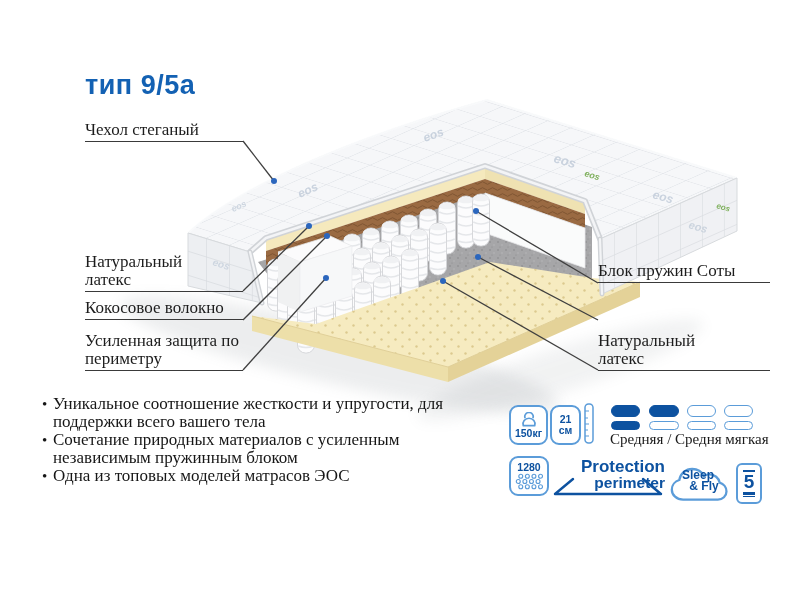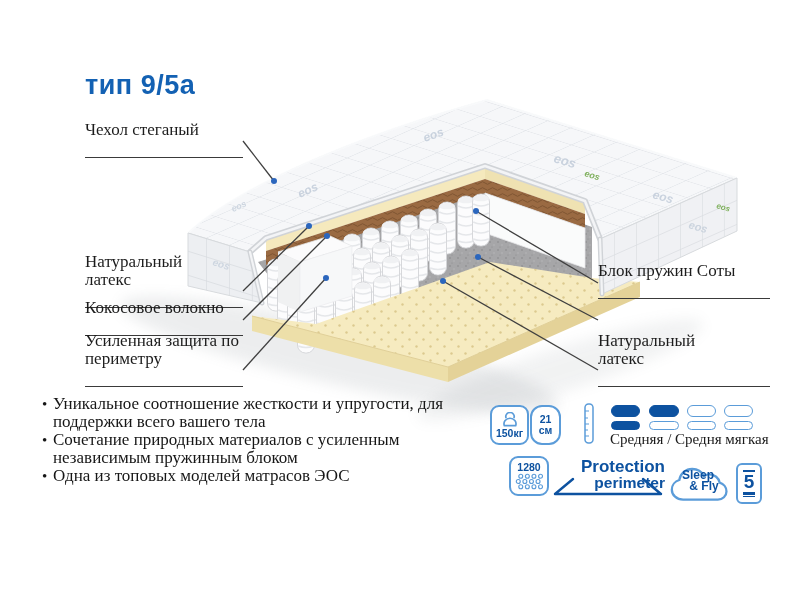--- a/index.html
+++ b/index.html
@@ -2,21 +2,21 @@
 <html><head>
 <meta charset="utf-8">
 <style>
   html,body{margin:0;padding:0;background:#ffffff;}
   .canvas{position:relative;width:800px;height:592px;background:#ffffff;overflow:hidden;
           font-family:"Liberation Serif", serif;}
   .art{position:absolute;left:0;top:0;width:800px;height:592px;}
   .page-title{position:absolute;left:85px;top:70px;font-family:"Liberation Sans",sans-serif;
               font-weight:bold;font-size:27px;color:#1361b3;letter-spacing:0.5px;}
   .callout{position:absolute;font-size:17px;line-height:18px;color:#1c1c1c;
-           border-bottom:1.6px solid #3a3a3a;padding-bottom:18px;}
+           border-bottom:1.6px solid #3a3a3a;padding-bottom:2px;}
   .callout.left{left:85px;width:158px;}
   .callout.right{left:598px;width:172px;}
   .callout .narrow{display:block;width:108px;}
   .features{position:absolute;left:42px;top:395px;width:446px;font-size:17px;line-height:17.4px;color:#161616;}
   .feature{padding-left:11px;text-indent:-11px;}
   .bdot{display:inline-block;text-indent:0;width:11px;font-size:15px;}
   
   .badge{position:absolute;border:2px solid #5b9cd9;border-radius:9px;background:#fff;
          display:flex;flex-direction:column;align-items:center;justify-content:center;
          font-family:"Liberation Sans",sans-serif;color:#0d52a0;font-weight:bold;}
@@ -224,29 +224,29 @@
       <span class="bdot">•</span><span>Уникальное соотношение жесткости и упругости, для поддержки всего вашего тела</span>
     </div>
     <div class="feature">
       <span class="bdot">•</span><span>Сочетание природных материалов с усиленным независимым пружинным блоком</span>
     </div>
     <div class="feature">
       <span class="bdot">•</span><span>Одна из топовых моделей матрасов ЭОС</span>
     </div>
   </div>
 
-  <div class="badge" style="left:490px;top:405px;width:35px;height:36px;gap:1px;">
+  <div class="badge" style="left:509px;top:405px;width:35px;height:36px;gap:1px;">
     <svg width="18" height="15" viewBox="0 0 18 15">
       <path d="M5.2,6.2 a4.2,4 0 1 1 7.6,0" fill="none" stroke="#5b9cd9" stroke-width="1.7"></path>
       <path d="M3.3,13.6 a6,5.6 0 1 1 11.4,0 z" fill="#fff" stroke="#5b9cd9" stroke-width="1.7" stroke-linejoin="round"></path>
     </svg>
     <span class="num">150кг</span>
   </div>
 
-  <div class="badge" style="left:530px;top:405px;width:27px;height:36px;border-radius:12px;">
+  <div class="badge" style="left:550px;top:405px;width:27px;height:36px;">
     <span class="num">21</span>
     <span class="num">см</span>
   </div>
 
   <svg style="position:absolute;left:584px;top:403px;" width="10" height="41" viewBox="0 0 10 41">
     <rect x="1" y="1" width="8" height="39" rx="3.5" fill="#fff" stroke="#5b9cd9" stroke-width="1.5"></rect>
     <path d="M1,8 h4 M1,15 h3 M1,21 h4 M1,27 h3 M1,33 h4" stroke="#5b9cd9" stroke-width="1.2"></path>
   </svg>
 
   <div>

